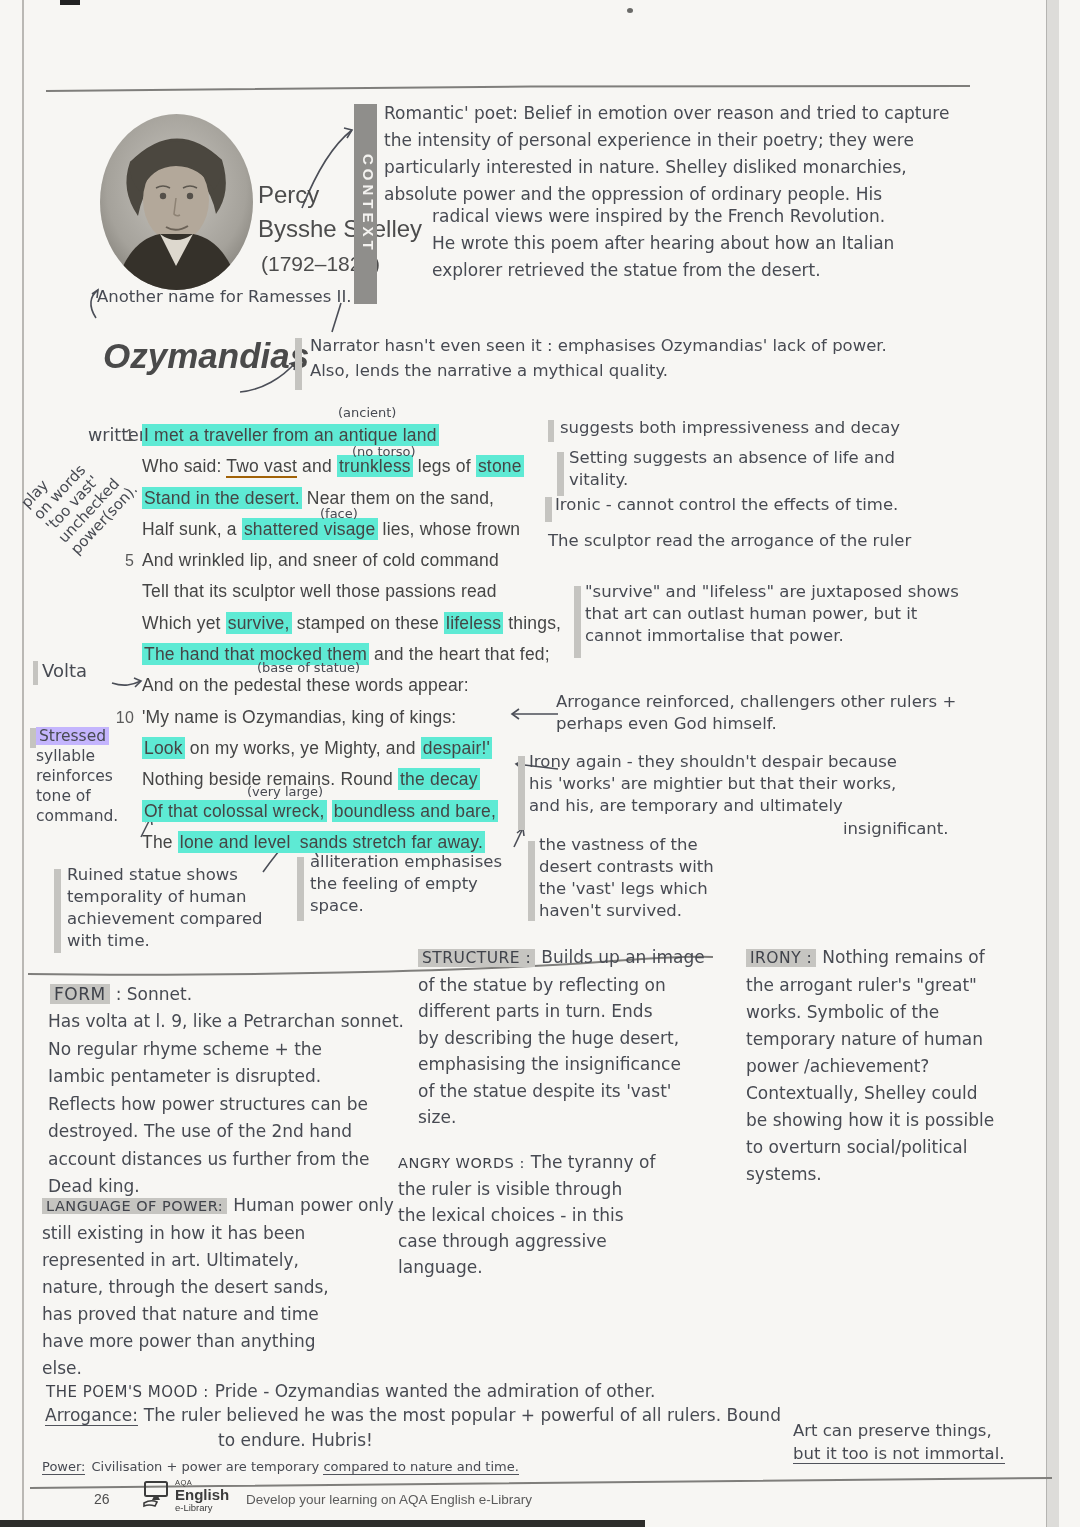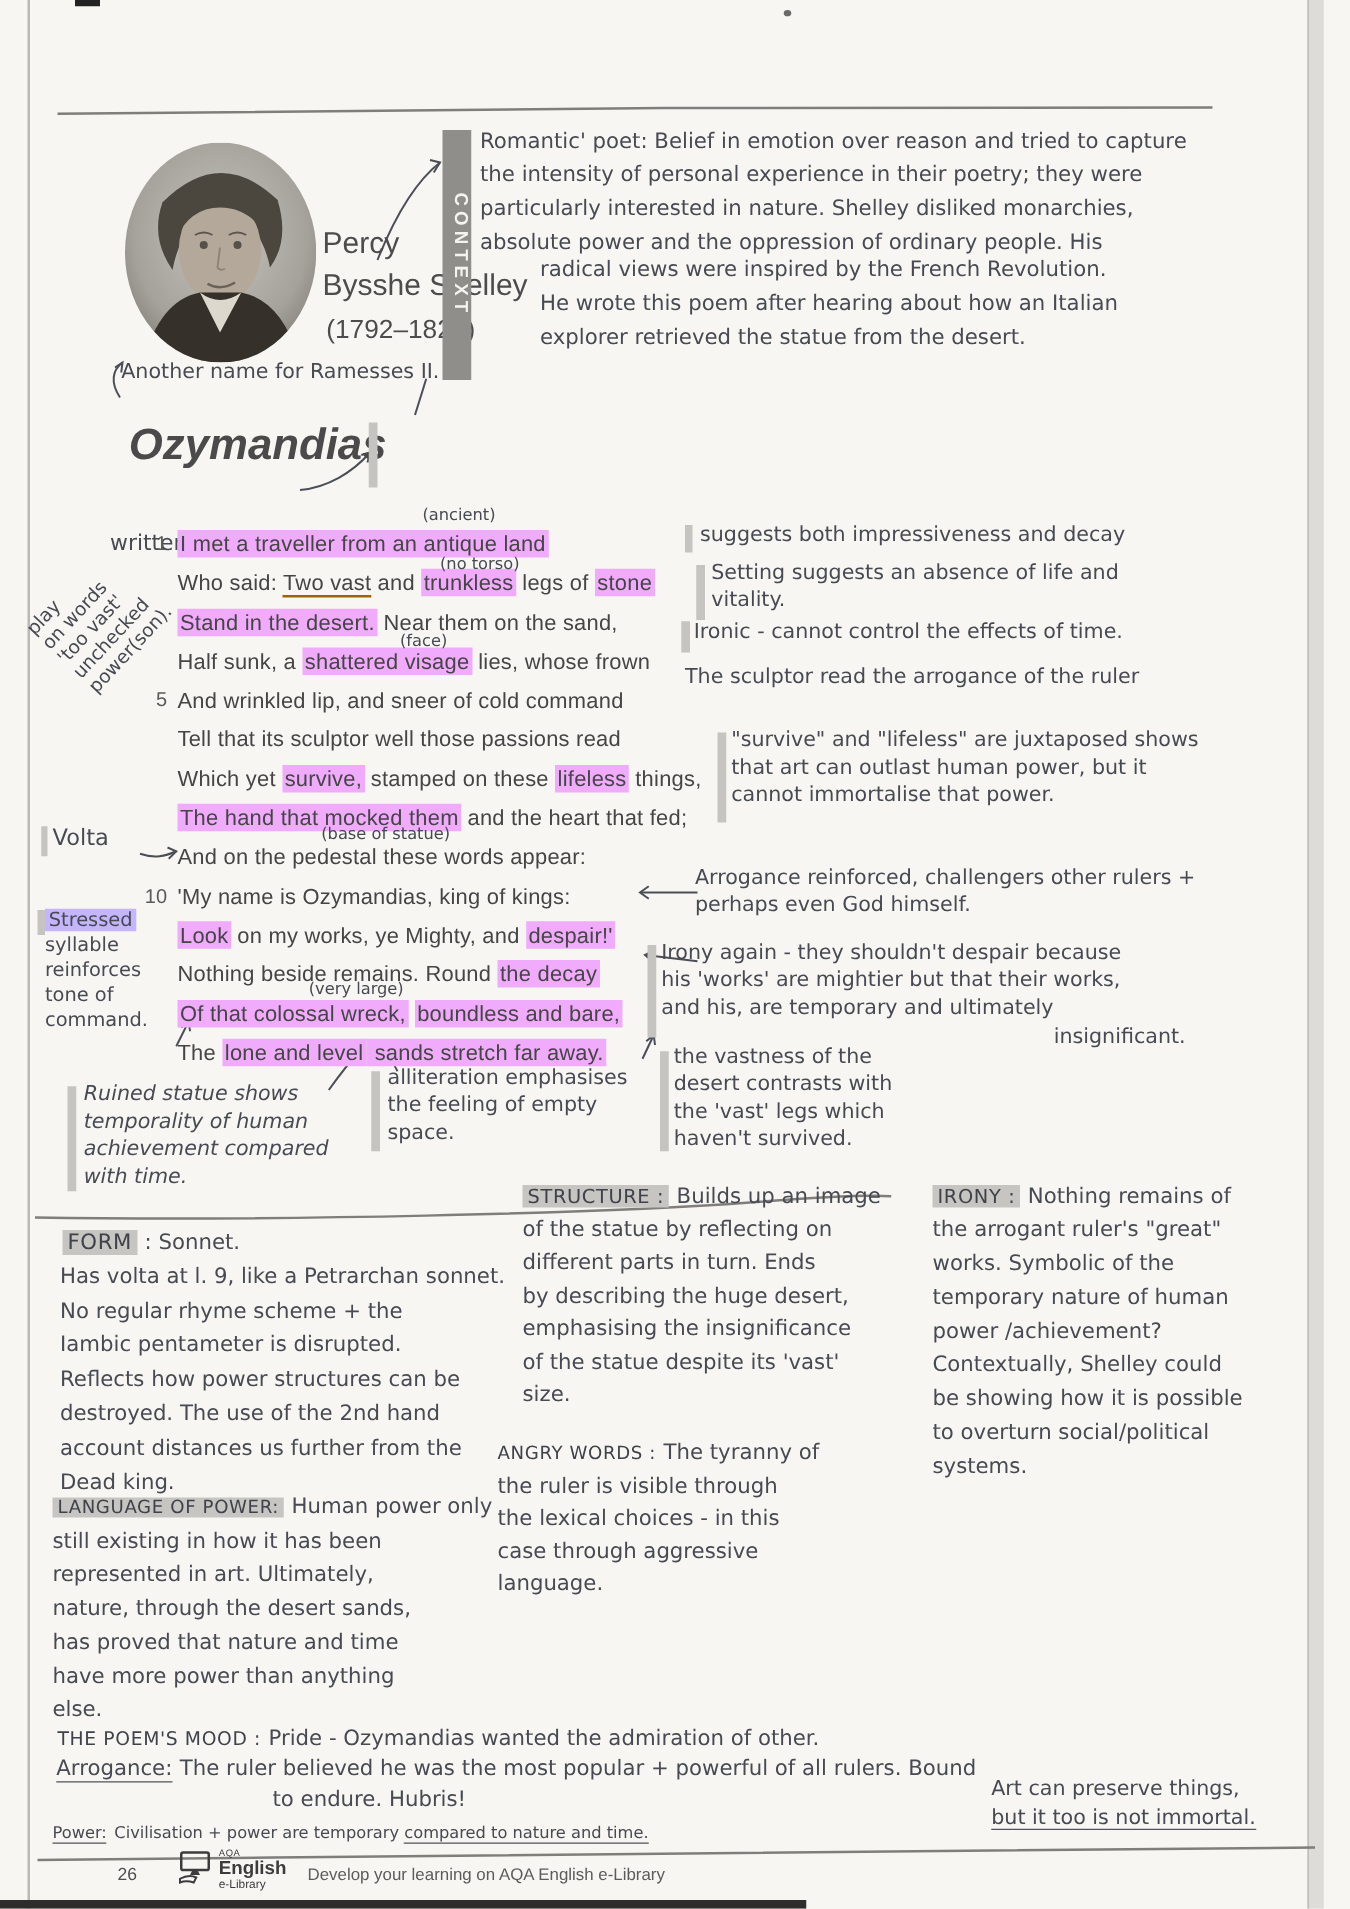--- a/index.html
+++ b/index.html
@@ -34,21 +34,21 @@
   #title{left:103px;top:336px;font-size:35px;font-weight:bold;font-style:italic;color:#4a4a4a;}
   #written{left:88px;top:380px;font-size:17.5px;margin-top:44px;}
   #narrator-bar{left:295px;top:338px;height:52px;}
   #narrator-note{left:310px;top:333px;width:700px;font-size:16.5px;line-height:25px;}
 
   
   #poem{position:absolute;left:142px;top:424px;width:430px;}
   .poem-line{position:relative;height:31.3px;font-family:"Liberation Sans",sans-serif;
     font-size:17.5px;color:#454545;letter-spacing:0.2px;line-height:23px;}
   .line-no{position:absolute;left:-44px;width:36px;text-align:right;font-size:16px;color:#5a5a5a;}
-  .seg-h{background:#f0abfc;padding:1px 2px;}
+  .seg-h{background:#5eead4;padding:1px 2px;}
   .seg-u{border-bottom:2px solid #a16207;}
   .gloss{font-size:13px;line-height:15px;}
   #gloss-ancient{left:338px;top:405px;}
   #gloss-torso{left:352px;top:444px;}
   #gloss-face{left:320px;top:506px;}
   #gloss-pedestal{left:257px;top:660px;}
   #gloss-colossal{left:247px;top:784px;}
 
   
   #margin-wordplay{left:18px;top:500px;width:160px;font-size:15px;line-height:17px;
@@ -70,21 +70,21 @@
   #ann-survive{left:585px;top:581px;width:470px;}
   #ann-arrogance{left:556px;top:691px;width:480px;}
   #ann-ironyagain-bar{left:518px;top:756px;height:74px;}
   #ann-ironyagain{left:529px;top:751px;width:480px;}
   #ann-insignificant{left:843px;top:818px;}
   #ann-vast-bar{left:528px;top:841px;height:80px;}
   #ann-vast{left:539px;top:834px;width:230px;}
   #ann-allit-bar{left:297px;top:857px;height:64px;}
   #ann-allit{left:310px;top:851px;width:220px;}
   #ann-ruined-bar{left:54px;top:869px;height:84px;}
-  #ann-ruined{left:67px;top:864px;width:240px;font-style:italic;}
+  #ann-ruined{left:67px;top:864px;width:240px;}
 
   
   .sec-head-hl{background:#c6c5c1;padding:0 4px;}
   #sec-form{left:50px;top:983px;font-size:17px;}
   #form-body{left:48px;top:1008px;width:390px;font-size:17px;line-height:27.5px;}
   #sec-language{left:42px;top:1192px;width:380px;font-size:17px;line-height:27px;}
   #sec-language .sec-head{font-size:14.5px;}
   #sec-structure{left:418px;top:944px;width:345px;font-size:17px;line-height:26.5px;}
   #sec-structure .sec-head{font-size:15.5px;}
   #sec-angry{left:398px;top:1149px;width:335px;font-size:17px;line-height:26px;}
@@ -185,20 +185,22 @@
 the intensity of personal experience in their poetry; they were
 particularly interested in nature.  Shelley disliked monarchies,
 absolute power and the oppression of ordinary people. His</div>
   <div class="hw" id="context-note-2">radical views were inspired by the French Revolution.
 He wrote this poem after hearing about how an Italian
 explorer retrieved the statue from the desert.</div>
   <div class="hw" id="ramesses-note">Another name for Ramesses II.</div>
   <div class="print" id="title">Ozymandias</div>
   <div class="hw" id="written">written 1817.</div>
   <div class="bar" id="narrator-bar"></div>
+  <div class="hw" id="narrator-note">Narrator hasn't even seen it : emphasises Ozymandias' lack of power.
+Also, lends the narrative a mythical quality.</div>
 
   <div id="poem">
       <div class="poem-line"><span class="line-no">1</span><span class="seg-h">I met a traveller from an antique land</span></div>
       <div class="poem-line"><span class="line-no"></span><span>Who said: </span><span class="seg-u">Two vast</span><span> and </span><span class="seg-h">trunkless</span><span> legs of </span><span class="seg-h">stone</span></div>
       <div class="poem-line"><span class="line-no"></span><span class="seg-h">Stand in the desert.</span><span> Near them on the sand,</span></div>
       <div class="poem-line"><span class="line-no"></span><span>Half sunk, a </span><span class="seg-h">shattered visage</span><span> lies, whose frown</span></div>
       <div class="poem-line"><span class="line-no">5</span><span>And wrinkled lip, and sneer of cold command</span></div>
       <div class="poem-line"><span class="line-no"></span><span>Tell that its sculptor well those passions read</span></div>
       <div class="poem-line"><span class="line-no"></span><span>Which yet </span><span class="seg-h">survive,</span><span> stamped on these </span><span class="seg-h">lifeless</span><span> things,</span></div>
       <div class="poem-line"><span class="line-no"></span><span class="seg-h">The hand that mocked them</span><span> and the heart that fed;</span></div>

